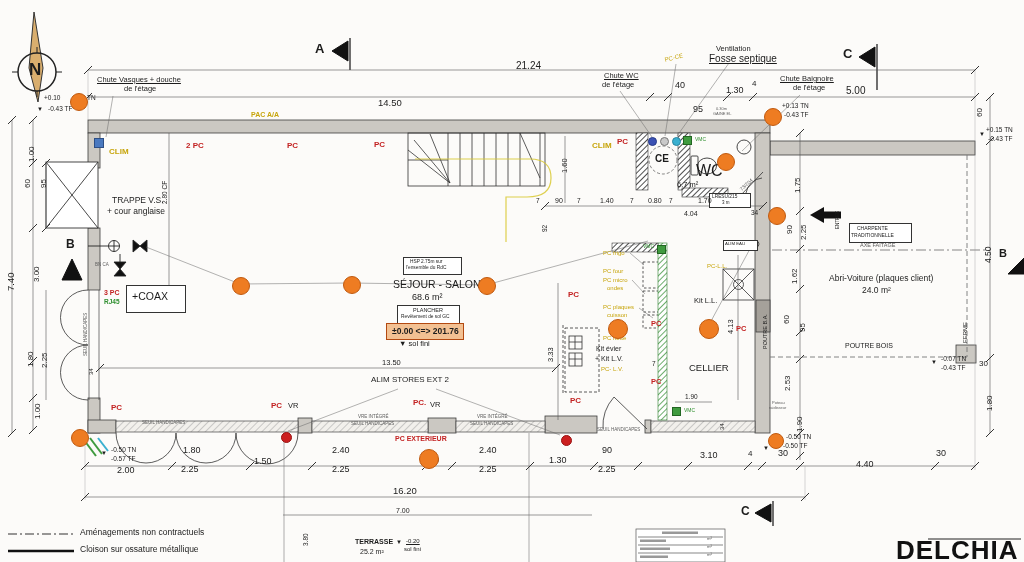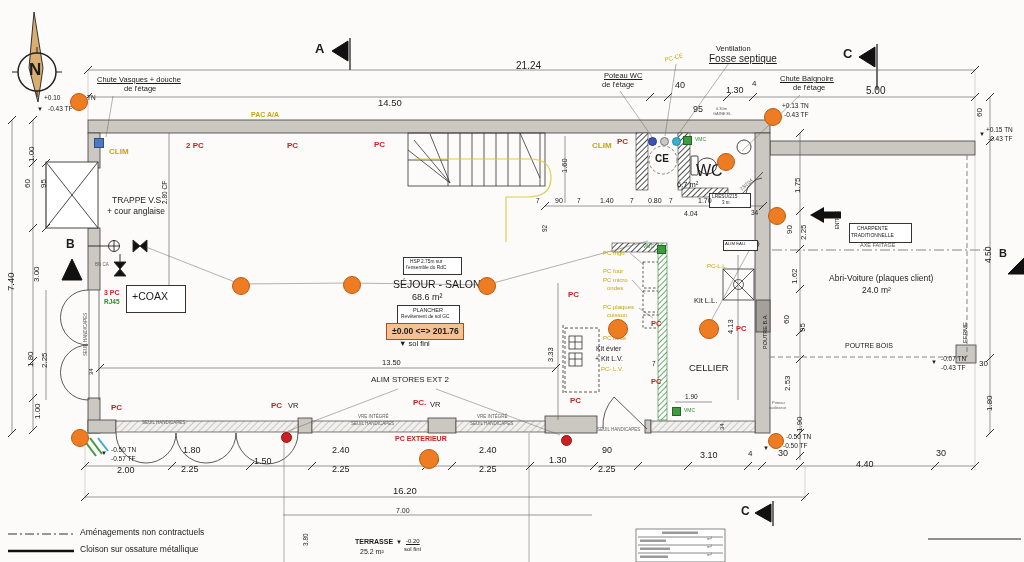--- a/index.html
+++ b/index.html
@@ -307,34 +307,34 @@
       <div class="box" style="left: 709px; top: 193px; width: 40px; height: 13px;"></div>
       <div class="box" style="left: 723px; top: 240px; width: 33px; height: 9px;"></div>
     </div>
 <div id="labels">
       <div class="lbl c-k bold" style="left: 29px; top: 61px; font-size: 17px;">N</div>
       <div class="lbl c-k und" style="left: 97px; top: 76px; font-size: 7.5px;">Chute Vasques + douche</div>
       <div class="lbl c-k" style="left: 124px; top: 85px; font-size: 7.5px;">de l'étage</div>
       <div class="lbl c-k bold" style="left: 315px; top: 42px; font-size: 13px;">A</div>
       <div class="lbl c-k" style="left: 516px; top: 61px; font-size: 10px;">21.24</div>
       <div class="lbl c-k" style="left: 378px; top: 98px; font-size: 9.5px;">14.50</div>
-      <div class="lbl c-k und" style="left: 604px; top: 72px; font-size: 7.5px;">Poteau WC</div>
+      <div class="lbl c-k und" style="left: 604px; top: 72px; font-size: 7.5px;">Chute WC</div>
       <div class="lbl c-k" style="left: 602px; top: 81px; font-size: 7.5px;">de l'étage</div>
       <div class="lbl c-y" style="left: 664px; top: 57px; font-size: 6px; transform: rotate(-14deg); transform-origin: 0px 0px;">PC-CE</div>
       <div class="lbl c-k" style="left: 716px; top: 45px; font-size: 7.5px;">Ventilation</div>
       <div class="lbl c-k und" style="left: 709px; top: 54px; font-size: 10px;">Fosse septique</div>
       <div class="lbl c-k" style="left: 675px; top: 81px; font-size: 9px;">40</div>
       <div class="lbl c-k" style="left: 693px; top: 105px; font-size: 9px;">95</div>
       <div class="lbl c-gr" style="left: 716px; top: 107px; font-size: 4px;">0.30m</div>
       <div class="lbl c-gr" style="left: 713px; top: 112px; font-size: 4px;">GAINE EL</div>
       <div class="lbl c-k" style="left: 726px; top: 86px; font-size: 9px;">1.30</div>
       <div class="lbl c-k" style="left: 752px; top: 80px; font-size: 8px;">4</div>
       <div class="lbl c-k und" style="left: 780px; top: 75px; font-size: 7.5px;">Chute Baignoire</div>
       <div class="lbl c-k" style="left: 793px; top: 84px; font-size: 7.5px;">de l'étage</div>
-      <div class="lbl c-k" style="left: 846px; top: 86px; font-size: 10px; margin-left: 20px;">5.00</div>
+      <div class="lbl c-k" style="left: 846px; top: 86px; font-size: 10px;">5.00</div>
       <div class="lbl c-k bold" style="left: 843px; top: 47px; font-size: 13px;">C</div>
       <div class="lbl c-k" style="left: 782px; top: 103px; font-size: 6.5px;">+0.13 TN</div>
       <div class="lbl c-k" style="left: 784px; top: 112px; font-size: 6.5px;">-0.43 TF</div>
       <div class="lbl c-k" style="left: 986px; top: 127px; font-size: 6.5px;">+0.15 TN</div>
       <div class="lbl c-k" style="left: 988px; top: 136px; font-size: 6.5px;">-0.43 TF</div>
       <div class="lbl c-k" style="left: 976px; top: 117px; font-size: 8px; transform: rotate(-90deg); transform-origin: 0px 0px;">60</div>
       <div class="lbl c-k" style="left: 44px; top: 95px; font-size: 6.5px;">+0.10</div>
       <div class="lbl c-k" style="left: 87px; top: 95px; font-size: 6.5px;">TN</div>
       <div class="lbl c-k" style="left: 48px; top: 106px; font-size: 6.5px;">-0.43 TF</div>
       <div class="lbl c-k" style="left: 37px; top: 106px; font-size: 6px;">▼</div>
@@ -512,14 +512,15 @@
       <div class="dot d-gy" style="left: 659.5px; top: 136.5px; width: 7px; height: 7px;"></div>
       <div class="dot d-c" style="left: 671.5px; top: 136.5px; width: 7px; height: 7px;"></div>
       <div class="dsq s-g" style="left: 683px; top: 136px; width: 7px; height: 7px;"></div>
       <div class="dsq s-g" style="left: 657px; top: 245px; width: 7px; height: 7px;"></div>
       <div class="dsq s-g" style="left: 672px; top: 407px; width: 7px; height: 7px;"></div>
       <div class="dsq s-b" style="left: 94px; top: 138px; width: 8px; height: 8px;"></div>
     </div>
 
 <div class="lbl c-k" style="left:80px;top:528px;font-size:8.5px">Aménagements non contractuels</div>
 <div class="lbl c-k" style="left:80px;top:545px;font-size:8.5px">Cloison sur ossature métallique</div>
+<div class="lbl company" style="left:896px;top:537px;font-size:26px">DELCHIA</div>
 
 </div>
 
 </body></html>

